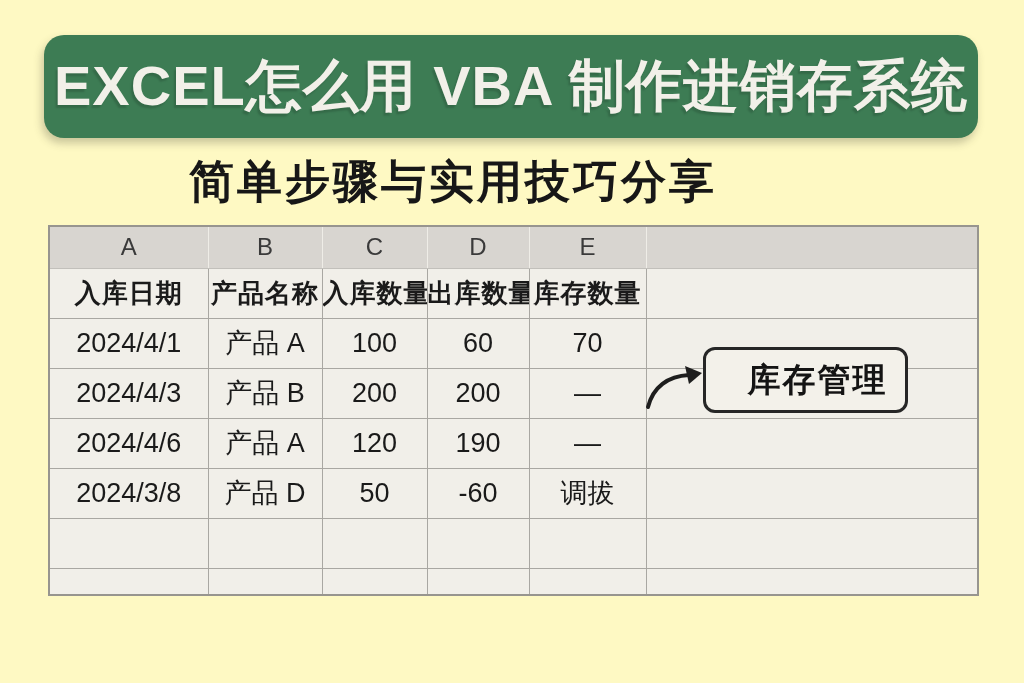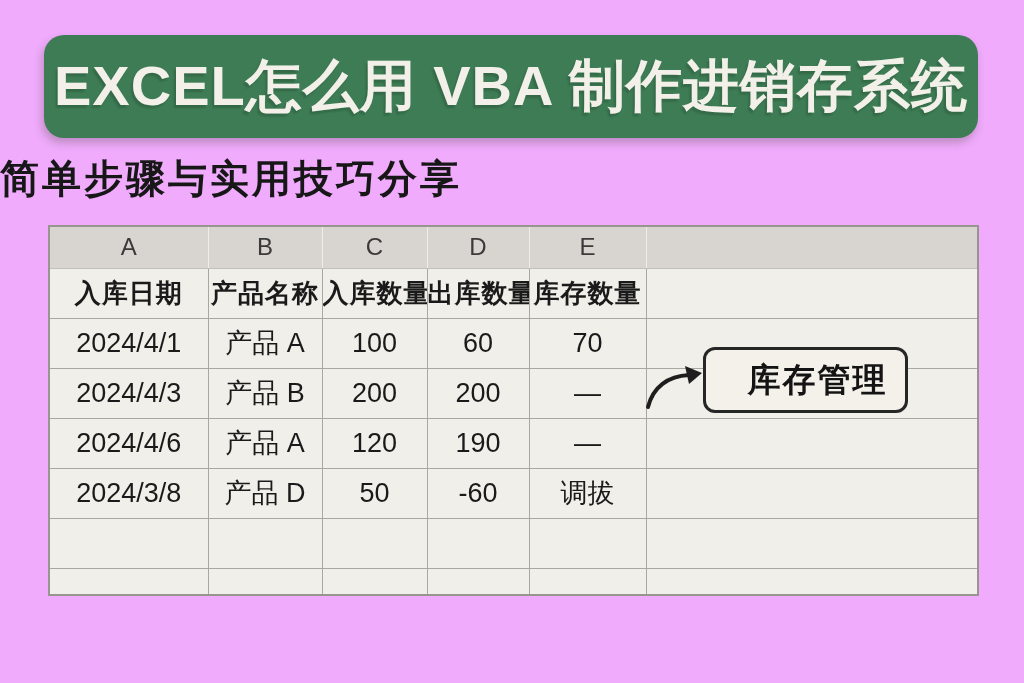--- a/index.html
+++ b/index.html
@@ -3,21 +3,21 @@
 <meta charset="utf-8">
 <style>
   html,body{margin:0;padding:0;}
   body{
     font-family:"Liberation Sans","DejaVu Sans",sans-serif;
     background:#c9c6bf;
   }
   .canvas{
     position:relative;
     width:1024px;height:683px;
-    background:#f0abfc;
+    background:#fef9c3;
     overflow:hidden;
     margin:0 auto;
   }
   
   .banner{
     position:absolute;
     left:44px;top:35px;
     width:934px;height:103px;
     background:#3d7c54;
     border-radius:20px;
@@ -30,21 +30,22 @@
     font-weight:800;
     letter-spacing:1px;
     white-space:nowrap;
     text-shadow:-2px 3px 2px rgba(0,0,0,0.15);
   }
   
   .subtitle{
     position:absolute;
     left:0;top:152px;
     width:906px;
-    font-size:39px;
+    text-align:center;
+    font-size:45px;
     font-weight:800;
     letter-spacing:3px;
     color:#171717;
   }
   
   .table-wrap{
     position:absolute;
     left:48px;top:225px;
     width:929px;
   }

